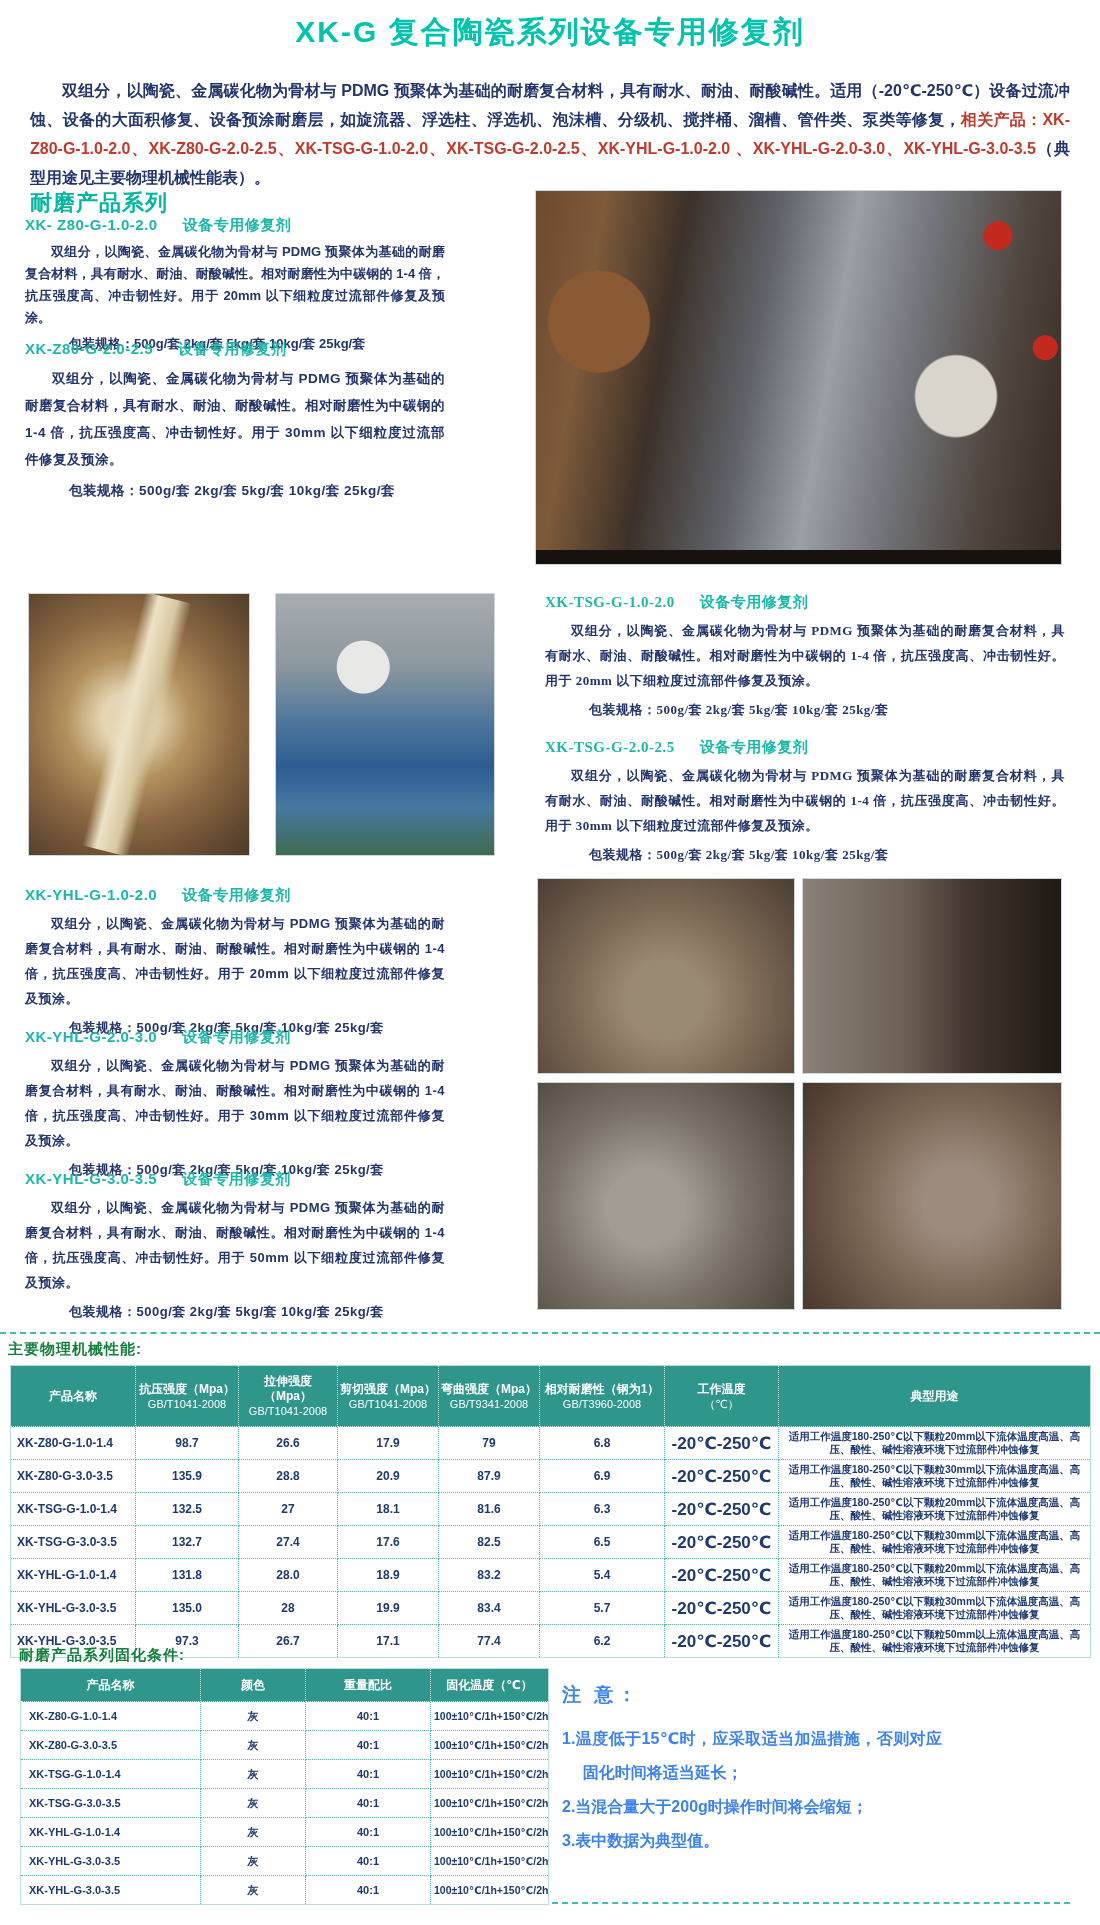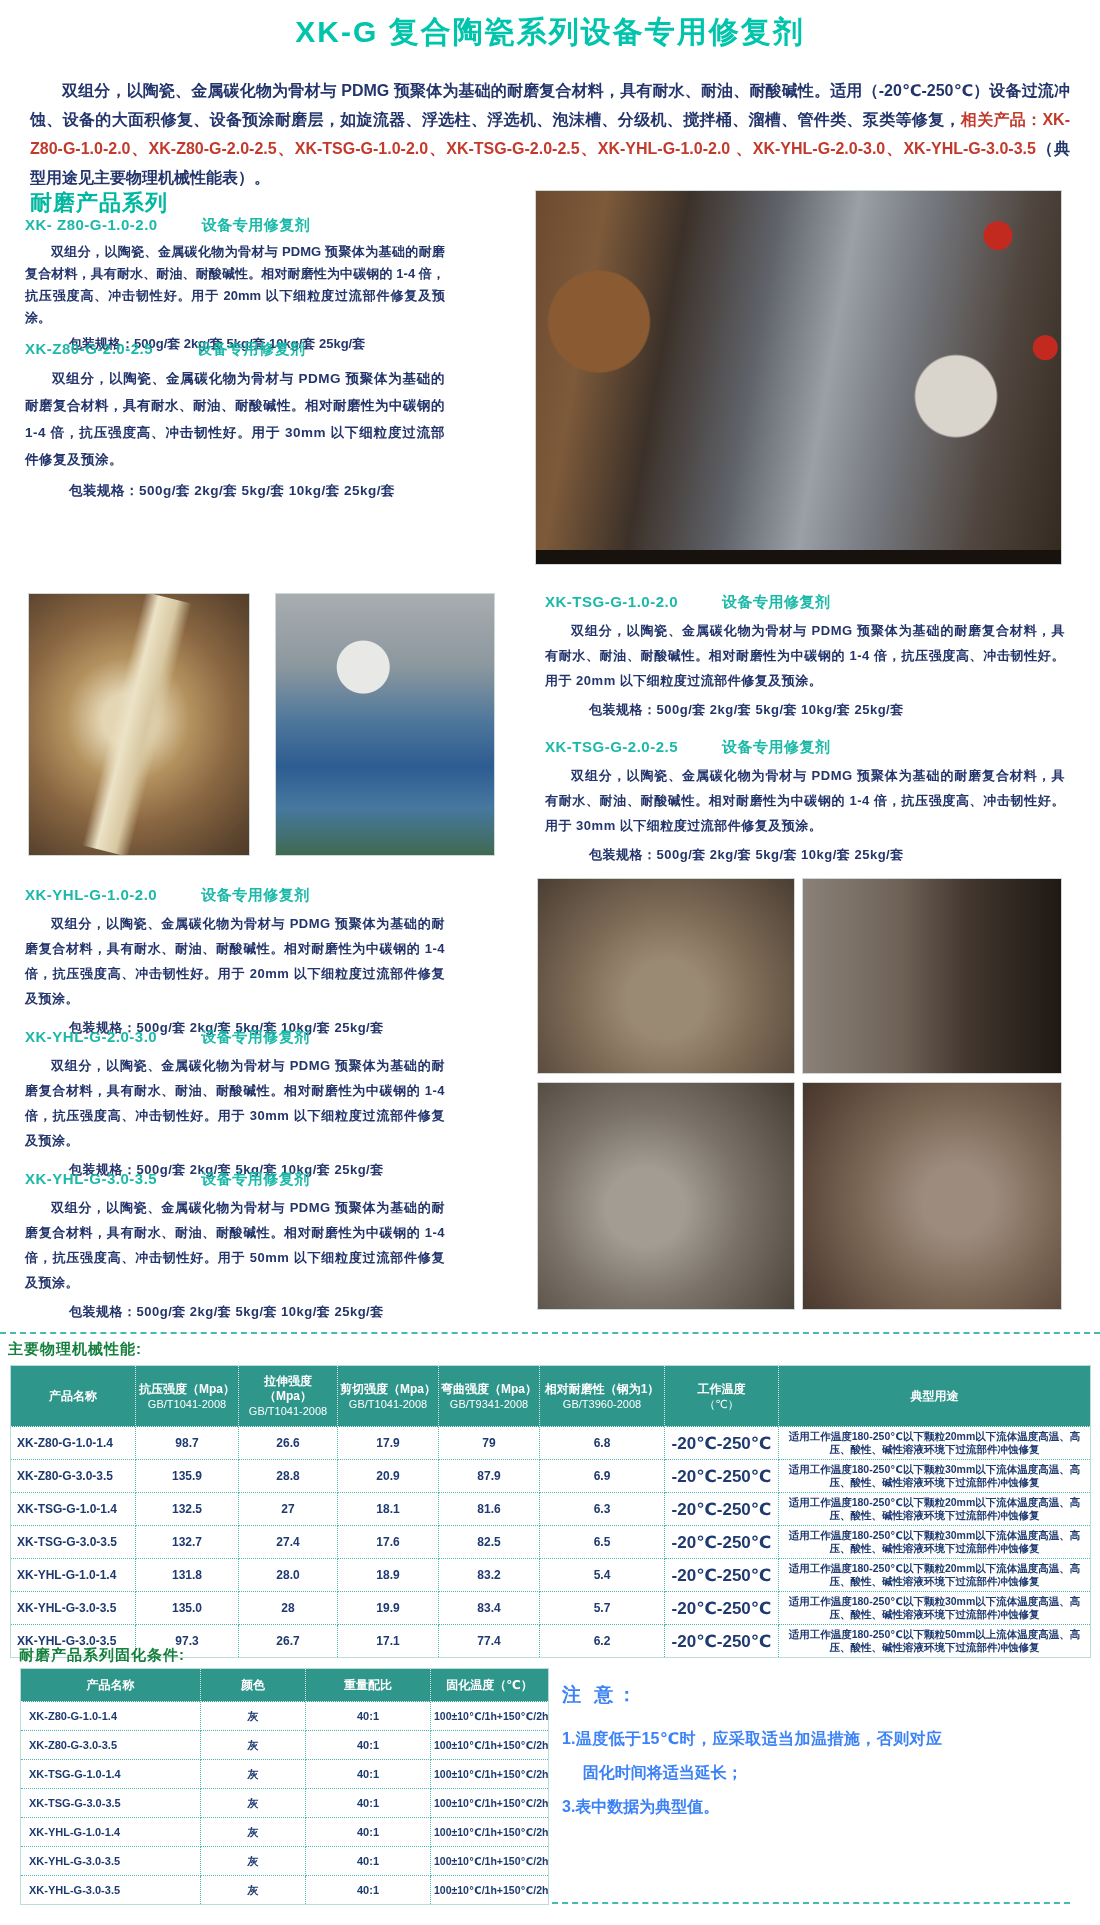--- a/index.html
+++ b/index.html
@@ -10,25 +10,25 @@
   .doc-title{position:absolute;left:0;top:12px;width:1100px;text-align:center;
     font-size:30px;font-weight:bold;color:#00c4ac;letter-spacing:2px;}
   .intro{position:absolute;left:30px;top:60px;width:1040px;
     font-size:16px;line-height:29px;font-weight:bold;color:#23356b;
     text-align:justify;text-indent:2em;}
   .intro .red{color:#c23a2b;}
   .series-heading{position:absolute;left:30px;top:188px;font-size:22px;font-weight:bold;color:#00b7a0;letter-spacing:1px;}
 
   .prod{position:absolute;}
   .prod-h{font-size:15px;font-weight:bold;color:#1cb9a8;letter-spacing:.5px;margin:0 0 6px 0;}
-  .prod-h .psub{margin-left:44px;}
+  .prod-h .psub{margin-left:25px;}
   .pdesc{margin:0;color:#23356b;font-weight:bold;text-align:justify;text-indent:2em;}
   .ppack{margin:4px 0 0 0;color:#23356b;font-weight:bold;padding-left:44px;}
   .lcol{left:25px;width:420px;}
-  .rcol{left:545px;width:520px;}
+  .rcol{left:545px;width:520px;font-family:Liberation Serif, serif;}
   .fs13{font-size:13px;line-height:22px;}
   .fs14{font-size:13.5px;line-height:27px;letter-spacing:.5px;}
   .fs13b{font-size:13px;line-height:25px;letter-spacing:.5px;}
 
   
   .photo{position:absolute;border:1px solid #cfd8d6;box-sizing:border-box;}
   .ph-top{left:535px;top:190px;width:527px;height:375px;
     background:
       radial-gradient(circle at 88% 12%, #c22a20 0 14px, rgba(0,0,0,0) 15px),
       radial-gradient(circle at 97% 42%, #c22a20 0 12px, rgba(0,0,0,0) 13px),
@@ -339,16 +339,17 @@
           <td class="c1">灰</td>
           <td class="c2">40:1</td>
           <td class="c3">100±10℃/1h+150℃/2h</td>
         </tr>
       </tbody>
     </table>
 
   <div class="notes">
     <p class="notes-title">注 意：</p>
     <p class="note-item">1.温度低于15℃时，应采取适当加温措施，否则对应固化时间将适当延长；</p>
+    <p class="note-item">2.当混合量大于200g时操作时间将会缩短；</p>
     <p class="note-item">3.表中数据为典型值。</p>
   </div>
 
 </div>
 
 </body></html>

